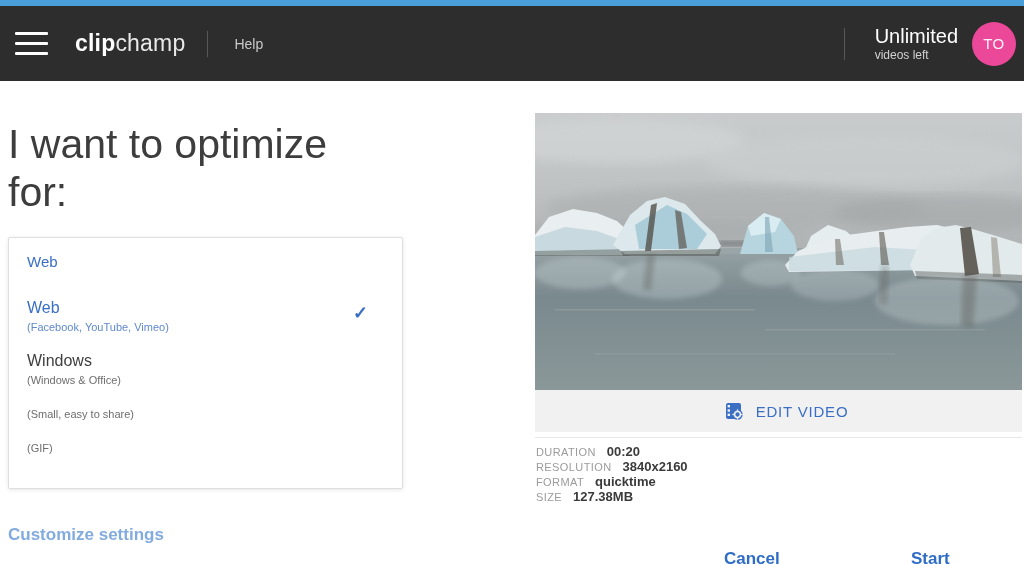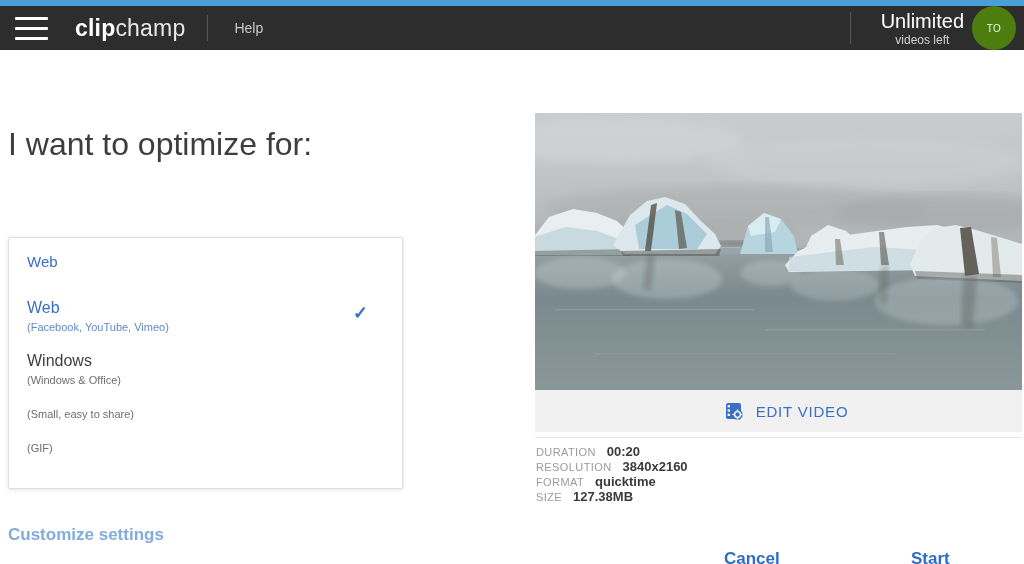--- a/index.html
+++ b/index.html
@@ -4,44 +4,44 @@
 <style>
   * { margin:0; padding:0; box-sizing:border-box; }
   html,body { width:1024px; height:564px; }
   body {
     font-family:"Liberation Sans", sans-serif;
     background:#ffffff; overflow:hidden; position:relative;
   }
   
   .top-accent { height:6px; background:#4a9fd8; }
   .header {
-    height:44px; background:#2d2d2d; display:flex; align-items:center;
+    height:75px; background:#2d2d2d; display:flex; align-items:center;
     padding:0 8px 0 15px; color:#fff;
   }
   .hamburger { width:33px; height:23px; display:flex; flex-direction:column; justify-content:space-between; cursor:pointer; }
   .hamburger span { display:block; height:3px; background:#fff; border-radius:1px; }
   .logo { margin-left:27px; font-size:23px; color:#fff; letter-spacing:.2px; }
   .logo b { font-weight:700; }
   .logo .lt { font-weight:400; color:#e8e8e8; }
   .hdr-div { width:1px; height:26px; background:#585858; margin:0 26px 0 22px; }
   .help { font-size:14px; color:#c9c9c9; cursor:pointer; }
   .hdr-spacer { flex:1; }
   .hdr-div2 { width:1px; height:32px; background:#585858; margin-right:30px; }
-  .plan { text-align:center; margin-right:8px; }
+  .plan { margin-right:14px; }
   .plan-title { font-size:20px; color:#ffffff; line-height:23px; }
   .plan-sub { font-size:12px; color:#d2d2d2; line-height:14px; }
   .avatar {
-    width:44px; height:44px; border-radius:50%; background:#4d7c0f;
+    width:44px; height:44px; border-radius:50%; background:#ec4899;
     display:flex; align-items:center; justify-content:center;
-    color:rgba(255,255,255,.92); font-size:10px; letter-spacing:.5px; cursor:pointer;
+    color:rgba(255,255,255,.92); font-size:15px; letter-spacing:.5px; cursor:pointer;
   }
   
   .heading {
     position:absolute; left:8px; top:120px; width:380px;
-    font-size:32px; line-height:48px; color:#3d3d3d; font-weight:400;
+    font-size:41px; line-height:48px; color:#3d3d3d; font-weight:400;
   }
   .panel {
     position:absolute; left:8px; top:237px; width:395px; height:252px;
     background:#fff; border:1px solid #dedede; border-radius:2px;
     box-shadow:0 1px 4px rgba(0,0,0,.10);
     padding:15px 12px 10px 18px;
   }
   .panel-selected { font-size:15px; color:#3a6fc4; margin-bottom:24px; cursor:pointer; }
   .option { position:relative; padding:4px 0 5px 0; margin-bottom:8px; cursor:pointer; }
   .option-title { font-size:16px; line-height:19px; color:#3e3e3e; }

